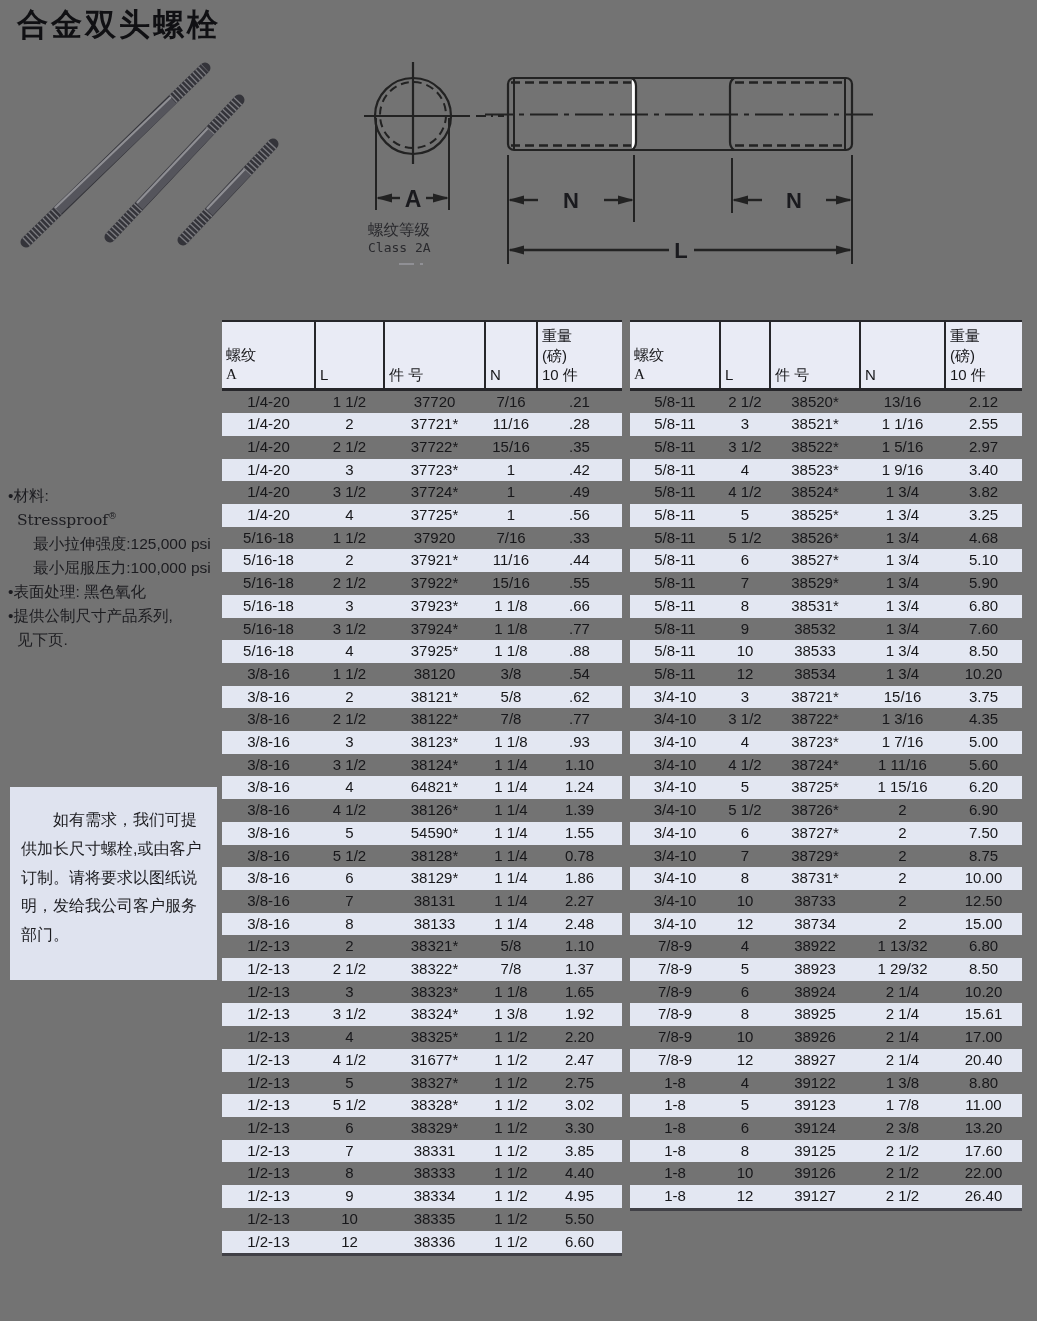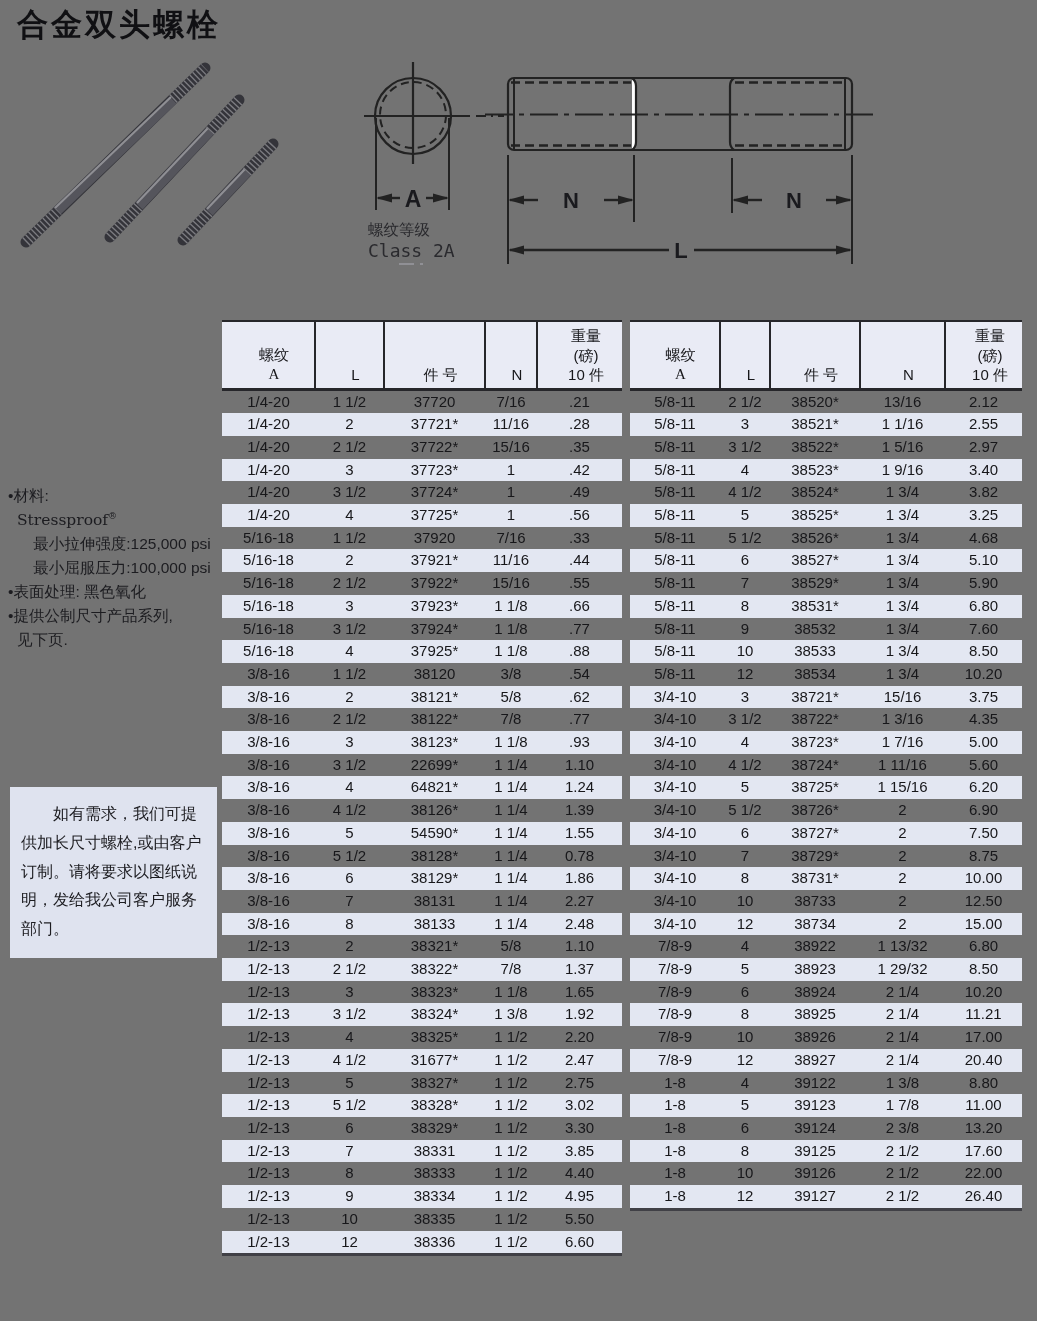--- a/index.html
+++ b/index.html
@@ -23,57 +23,57 @@
     position:absolute;left:17px;top:4px;
     font-size:31px;font-weight:bold;letter-spacing:3px;color:#101013;
   }
   .photo{position:absolute;left:10px;top:60px;width:322px;height:207px;}
   .circle-diagram{position:absolute;left:340px;top:58px;width:166px;height:162px;}
   .side-diagram{position:absolute;left:483px;top:55px;width:406px;height:216px;}
   .thread-class{
     position:absolute;left:368px;top:221px;width:110px;
     font-size:15.5px;line-height:1.2;color:#2a2a2e;
   }
-  .thread-class .en{font-family:"DejaVu Sans Mono",monospace;font-size:18px;}
+  .thread-class .en{font-family:"DejaVu Sans Mono",monospace;font-size:13px;}
   .dash-frag{position:absolute;left:399px;top:263px;width:30px;height:3px;}
   .dash-frag i{display:inline-block;vertical-align:top;height:2px;background:#909095;}
   .dash-frag .d1{width:15px;margin-right:6px;}
   .dash-frag .d2{width:3px;}
   .notes{
     position:absolute;left:8px;top:484px;width:215px;
     font-size:15.5px;line-height:1.55;color:#1c1c20;
   }
   .notes .serif{font-family:"DejaVu Serif","Liberation Serif",serif;}
   .notes .ind1{padding-left:9px;}
   .notes .ind2{padding-left:13px;text-align:center;}
   .notes sup{font-size:9px;}
   .custom-box{
-    position:absolute;left:10px;top:787px;width:207px;height:171px;
+    position:absolute;left:10px;top:787px;width:207px;height:193px;
     background:var(--box-bg);
-    padding:13px 10px 0 11px;
+    padding:19px 10px 0 11px;
     font-size:16px;line-height:1.8;color:#1c1c20;
   }
   .custom-box p{text-indent:2em;}
   .spec-table{
     position:absolute;top:320px;
     border-collapse:collapse;table-layout:fixed;
     font-size:15px;color:var(--ink);
     border-bottom:3px solid #404046;
   }
   .spec-table.left{left:222px;width:400px;}
   .spec-table.right{left:630px;width:392px;}
   .spec-table th{
     background:var(--header-bg);
     border-top:2px solid var(--line);
     border-bottom:3px solid var(--line);
     border-left:2px solid var(--line);
     vertical-align:bottom;font-weight:normal;
-    white-space:pre-line;text-align:center;
+    white-space:pre-line;text-align:left;
     font-size:15px;line-height:1.3;
-    height:68px;padding:0 0 3px 12px;
+    height:68px;padding:0 0 3px 4px;
   }
   .spec-table th:first-child{border-left:none;font-family:Liberation Serif, serif;}
   .spec-table td{
     text-align:center;height:22.7px;line-height:22.7px;
     padding:0;white-space:nowrap;overflow:hidden;
   }
   .spec-table tbody tr:nth-child(even) td{background:var(--stripe);}
   svg text{font-family:"Liberation Sans","DejaVu Sans",sans-serif;}
 </style>
 </head>
@@ -311,21 +311,21 @@
         <tr>
           <td>3/8-16</td>
           <td>3</td>
           <td>38123*</td>
           <td>1 1/8</td>
           <td>.93</td>
         </tr>
         <tr>
           <td>3/8-16</td>
           <td>3 1/2</td>
-          <td>22699*</td>
+          <td>38124*</td>
           <td>1 1/4</td>
           <td>1.10</td>
         </tr>
         <tr>
           <td>3/8-16</td>
           <td>4</td>
           <td>64821*</td>
           <td>1 1/4</td>
           <td>1.24</td>
         </tr>
@@ -680,21 +680,21 @@
           <td>6</td>
           <td>38924</td>
           <td>2 1/4</td>
           <td>10.20</td>
         </tr>
         <tr>
           <td>7/8-9</td>
           <td>8</td>
           <td>38925</td>
           <td>2 1/4</td>
-          <td>11.21</td>
+          <td>15.61</td>
         </tr>
         <tr>
           <td>7/8-9</td>
           <td>10</td>
           <td>38926</td>
           <td>2 1/4</td>
           <td>17.00</td>
         </tr>
         <tr>
           <td>7/8-9</td>

